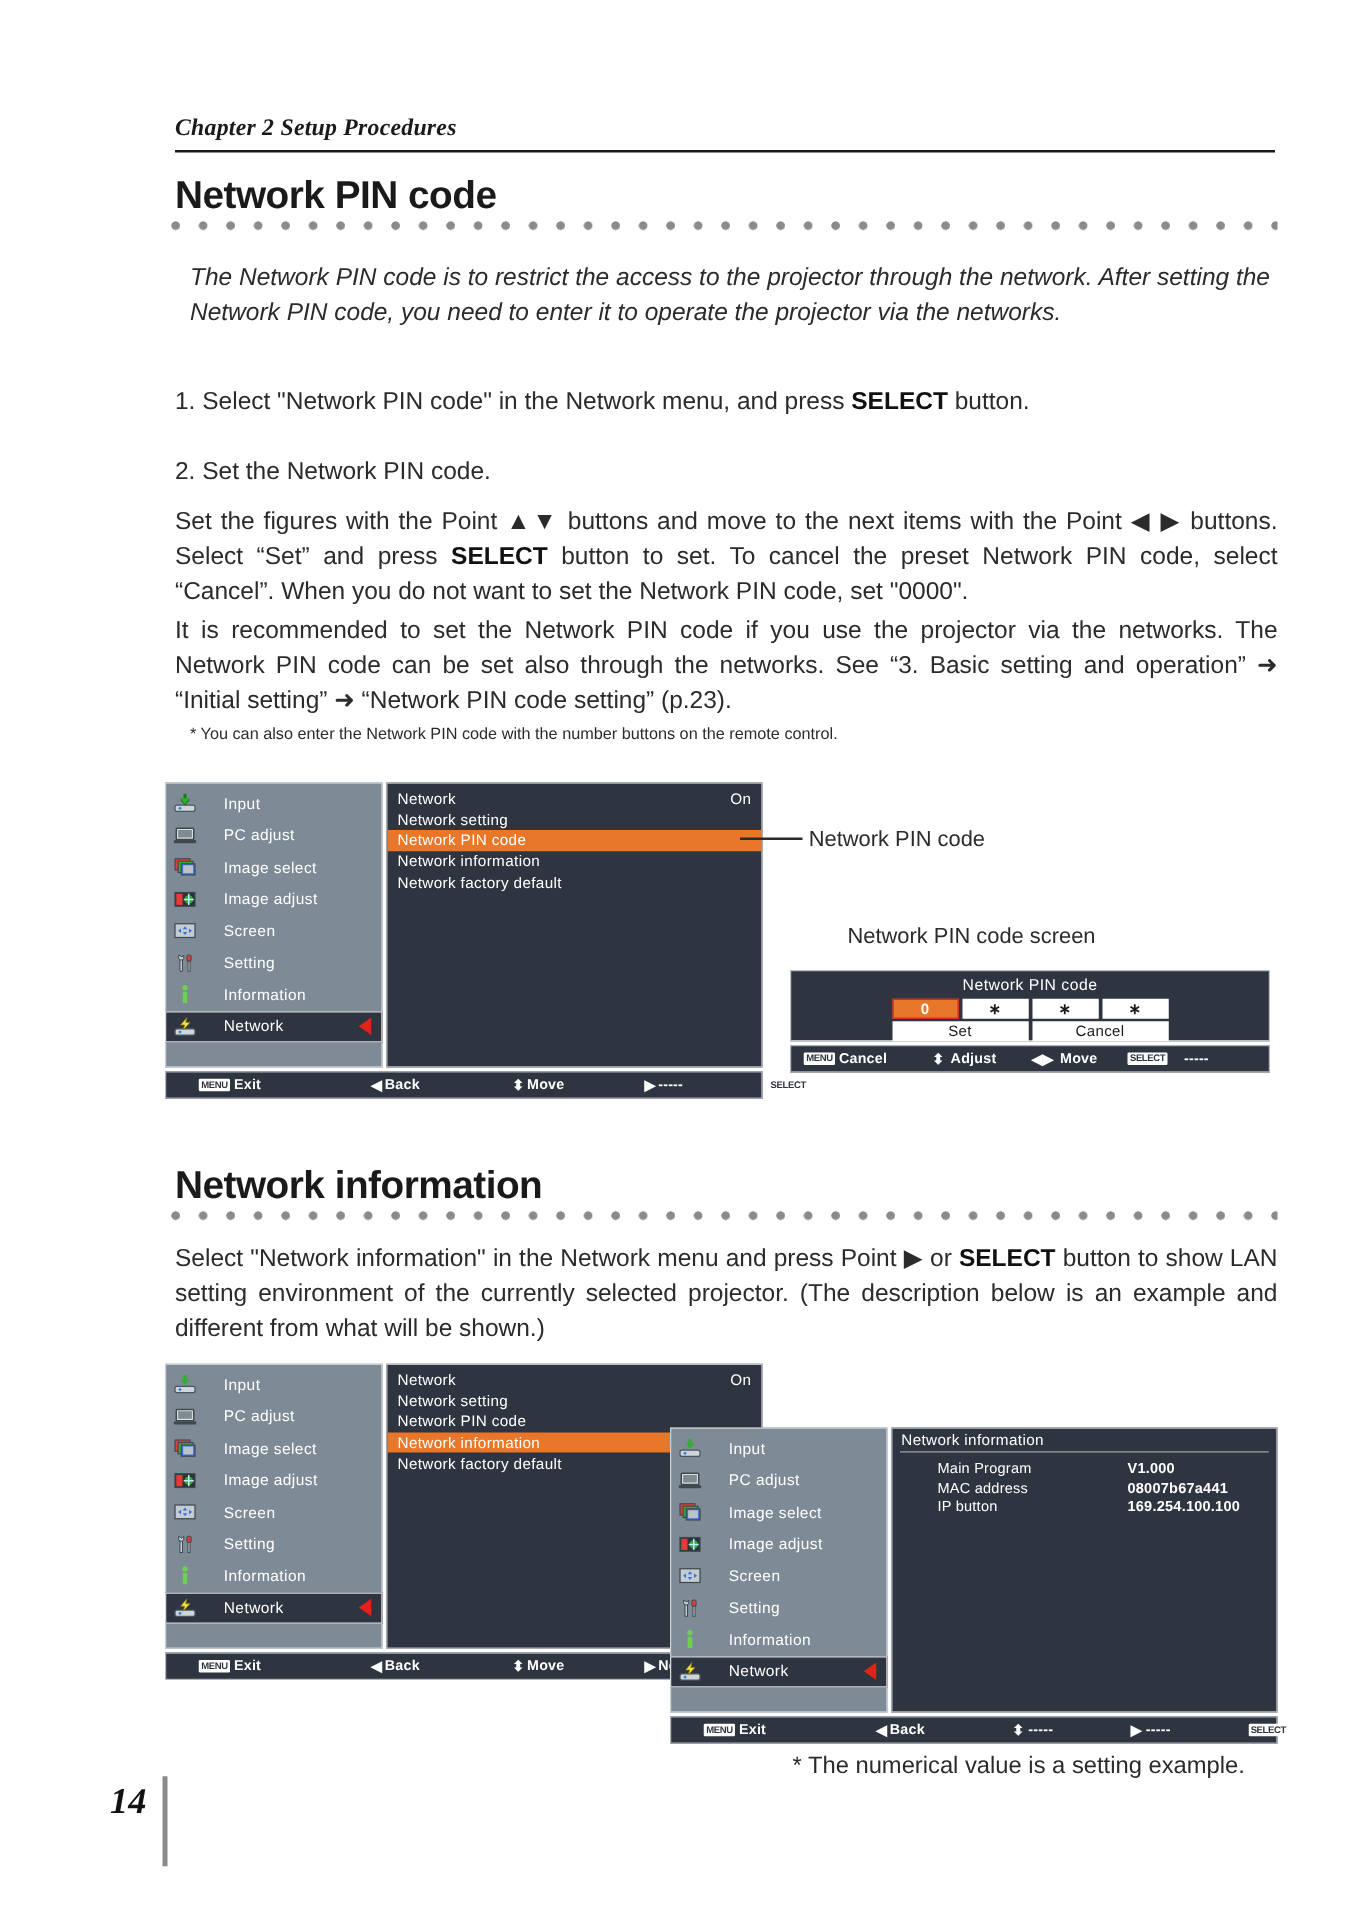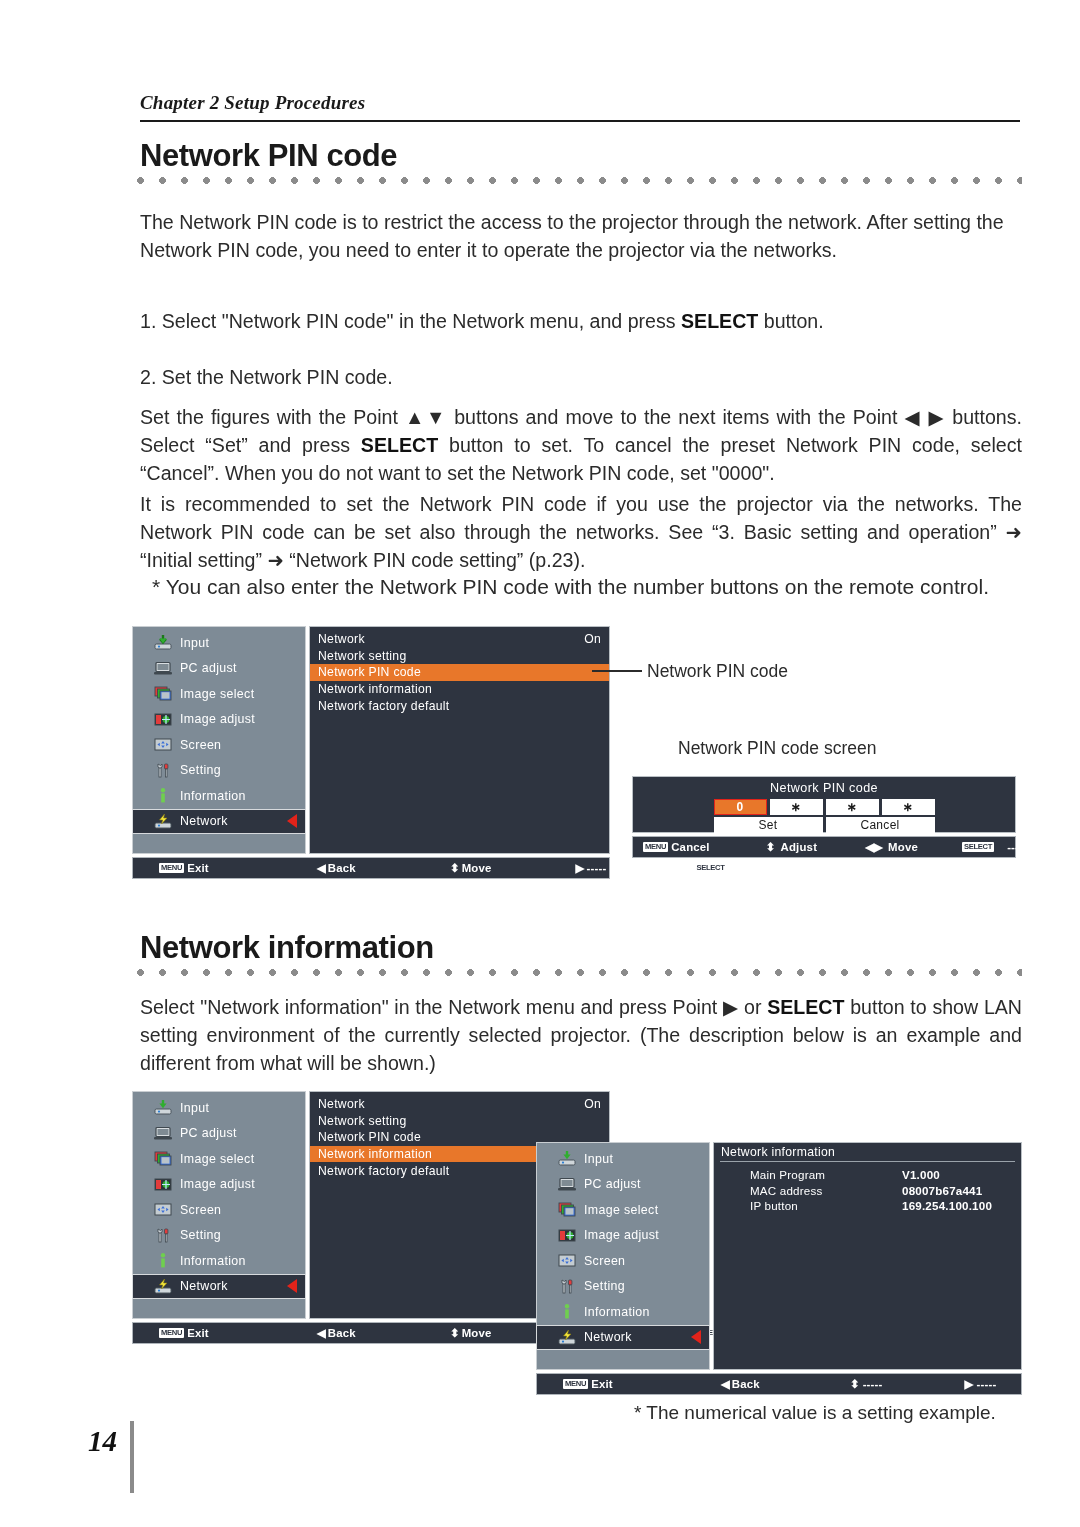--- a/index.html
+++ b/index.html
@@ -37,33 +37,33 @@
   }
 
   
   .body-txt {
     position: absolute;
     font-size: 19.6px; line-height: 28.2px; color: #2b2b2b;
     font-weight: 300;
   }
   .body-txt b { font-weight: 700; color: #111; }
   .note-txt {
-    position: absolute; font-size: 21px; line-height: 24px; color: #2b2b2b;
+    position: absolute; font-size: 13px; line-height: 24px; color: #2b2b2b;
     font-weight: 300;
   }
 
   
   .osd { position: absolute; }
   .osd-side {
     position: absolute; left: 0; top: 0;
     background: #7e8b96; border: 1px solid #c9ced2;
   }
   .osd-item {
     display: flex; align-items: center; height: 25.5px;
-    padding-left: 20px; gap: 7px;
+    padding-left: 5px; gap: 21px;
   }
   .osd-item .lbl {
     font-size: 12.4px; letter-spacing: .35px; color: #ffffff;
     font-family: "Liberation Sans", sans-serif;
   }
   .osd-item.sel {
     background: #2e3440; border: 1px solid #d7dadd;
     margin-left: -1px; margin-right: -1px;
   }
   .osd-item.sel .lbl { color: #ffffff; }
@@ -76,21 +76,21 @@
   .osd-row {
     display: flex; justify-content: space-between; align-items: center;
     height: 16.6px; padding: 0 8px 0 8px;
     font-size: 12.2px; letter-spacing: .3px; color: #ffffff;
   }
   .osd-row.hl { background: #e8772a; }
 
   .osd-bar {
     position: absolute; background: #2e3440; border: 1px solid #aeb4ba;
     display: flex; align-items: center; color: #fff;
-    font-size: 11.4px; font-weight: 700; letter-spacing: .2px; gap: 20px;
+    font-size: 11.4px; font-weight: 700; letter-spacing: .2px;
   }
   .keycap {
     display: inline-block; background: #ffffff; color: #2e3440;
     font-size: 7.6px; font-weight: 700; letter-spacing: -.3px;
     padding: 1px 2px; margin-right: 3px; line-height: 8px;
     border-radius: 1px; vertical-align: middle;
   }
   .bar-cell { display: flex; align-items: center; white-space: nowrap; }
 
   .red-tri {
@@ -153,21 +153,21 @@
 <body>
 
 <div class="page">
 
   <div class="chapter-head">Chapter 2 Setup Procedures</div>
   <div class="head-rule"></div>
 
   <div class="sec-title" style="left:96px; top:138px;">Network PIN code</div>
   <div class="dotline" style="left:92px; top:176px; width:886px;"></div>
 
-  <div class="body-txt" style="left:96px; top:208px; width:882px;">The Network PIN code is to restrict the access to the projector through the network. After setting the Network PIN code, you need to enter it to operate the projector via the networks.</div>
+  <div class="body-txt" style="left:108px; top:208px; width:882px;font-style:italic;">The Network PIN code is to restrict the access to the projector through the network. After setting the Network PIN code, you need to enter it to operate the projector via the networks.</div>
 
   <div class="body-txt" style="left:96px; top:307px; width:882px;">
     <span>1.&nbsp;Select "Network PIN code" in the Network menu, and press </span><b>SELECT</b><span> button.</span>
   </div>
   <div class="body-txt" style="left:96px; top:363px; width:882px;">2. Set the Network PIN code.</div>
 
   <div class="body-txt" style="left:96px; top:403px; width:882px; text-align:justify;">
     <span>Set the figures with the Point ▲▼ buttons and move to the next items with the Point ◀ ▶ buttons. Select “Set” and press </span><b>SELECT</b><span> button to set. To cancel the preset Network PIN code, select “Cancel”. When you do not want to set the Network PIN code, set "0000".</span>
   </div>
 

